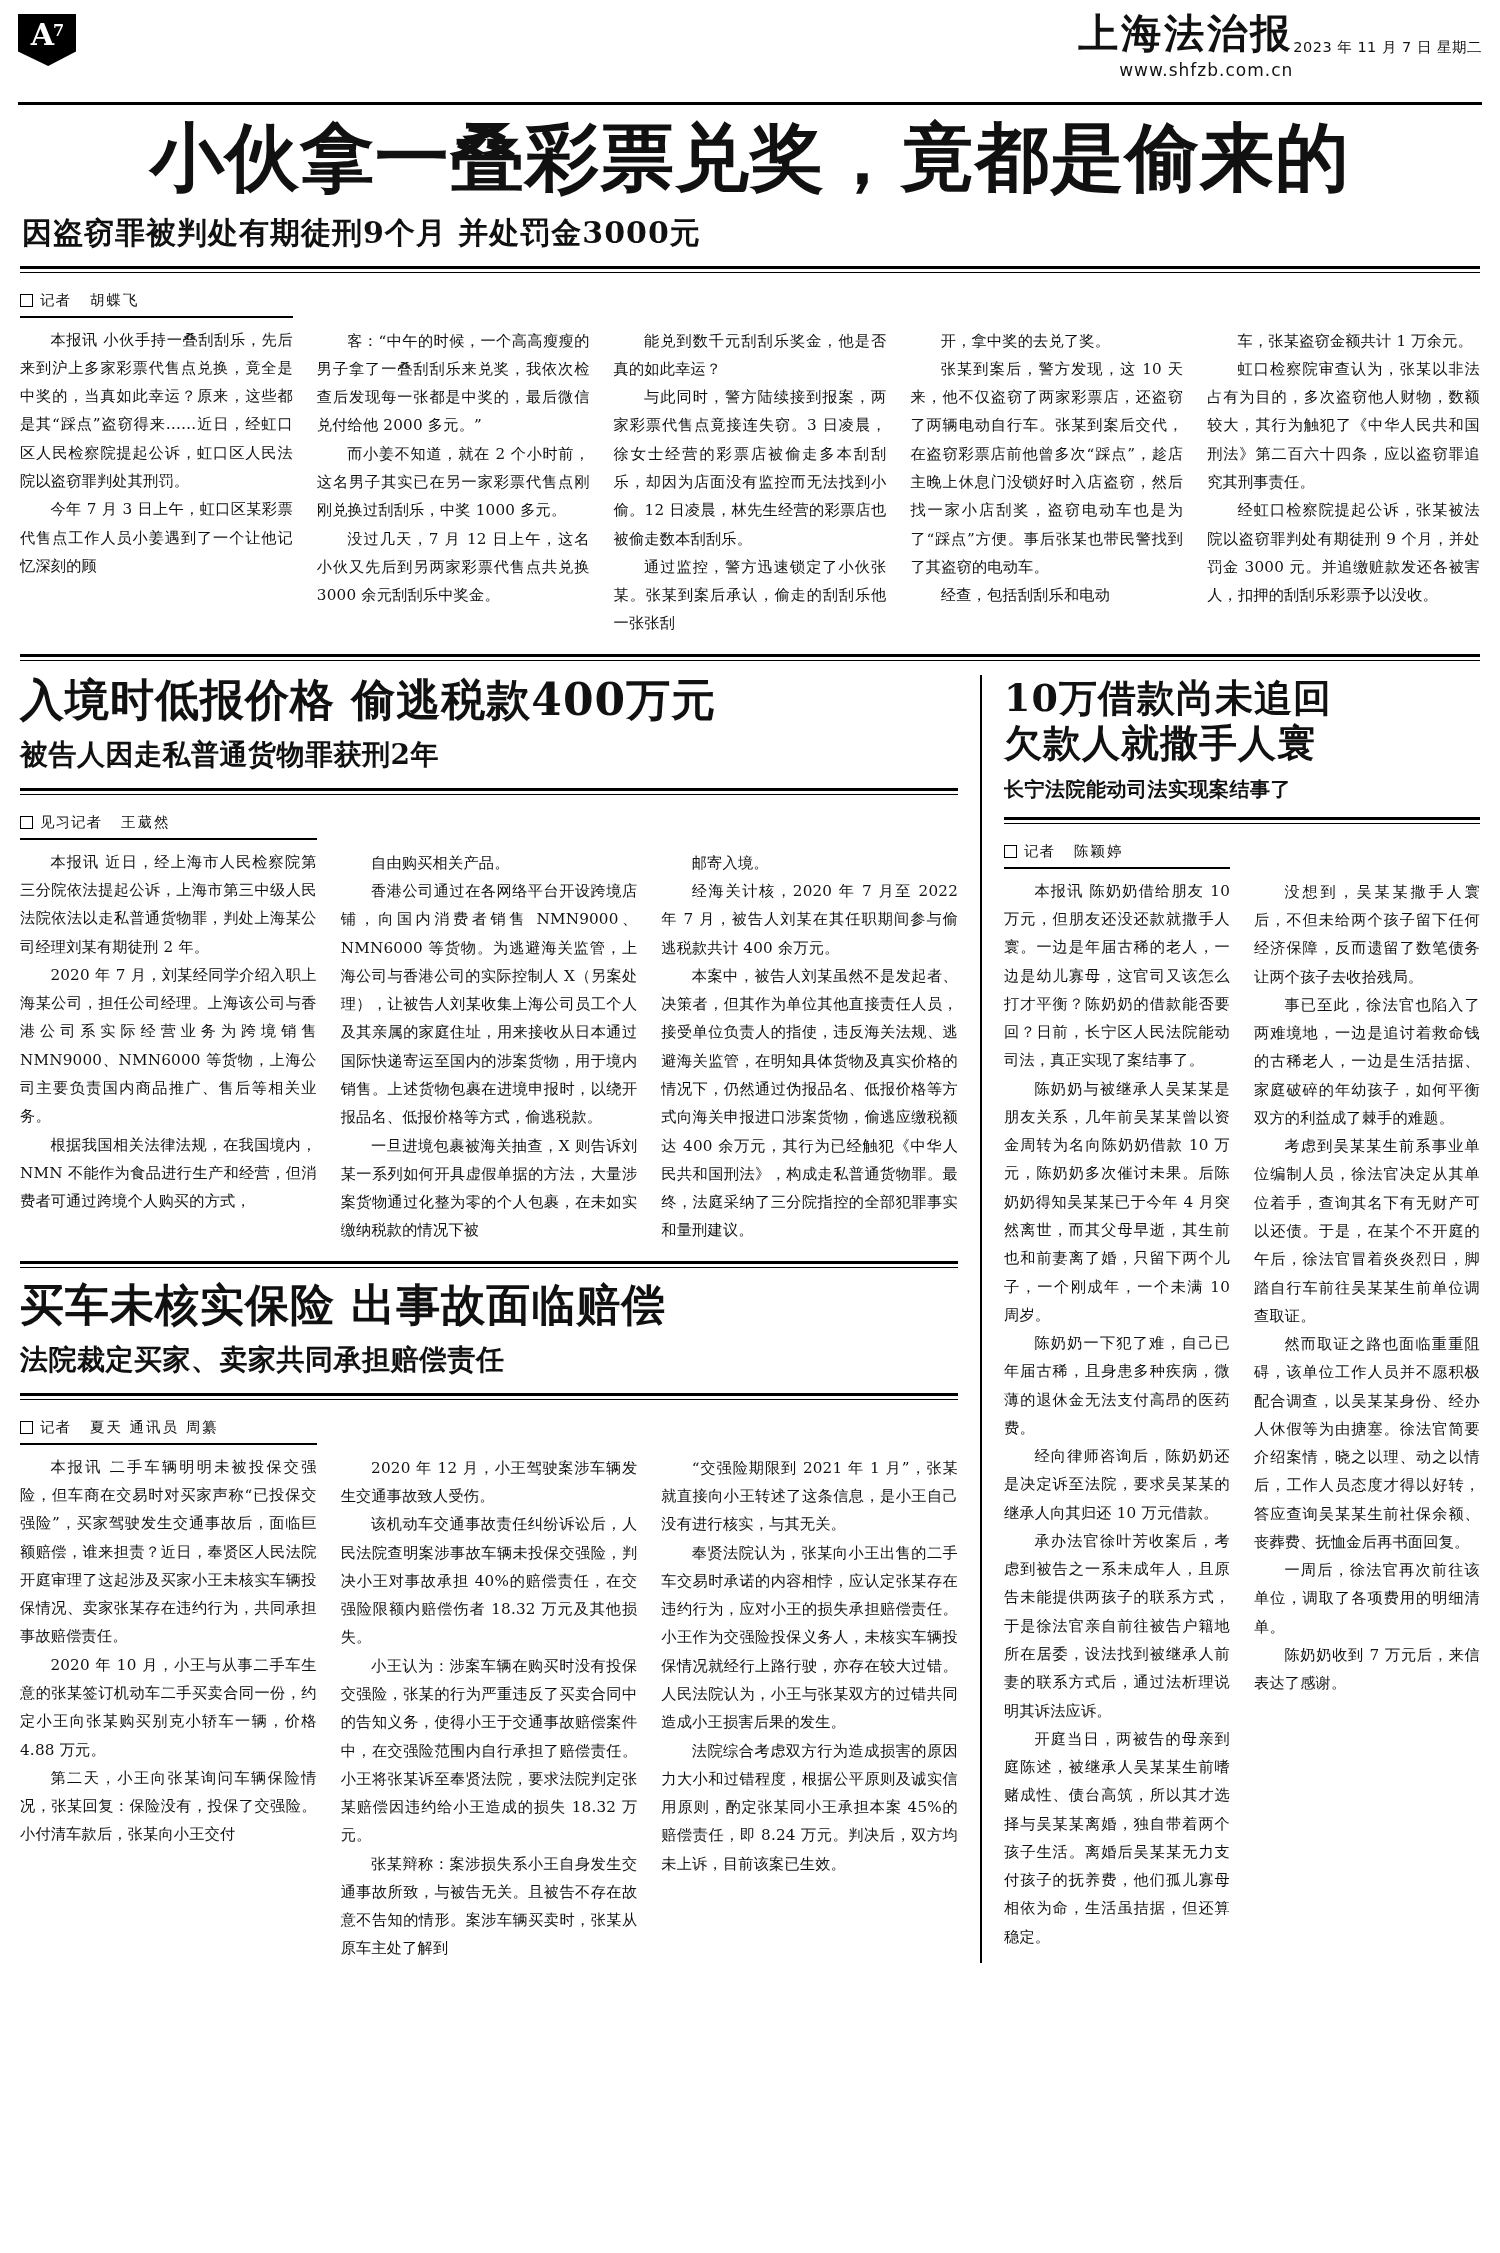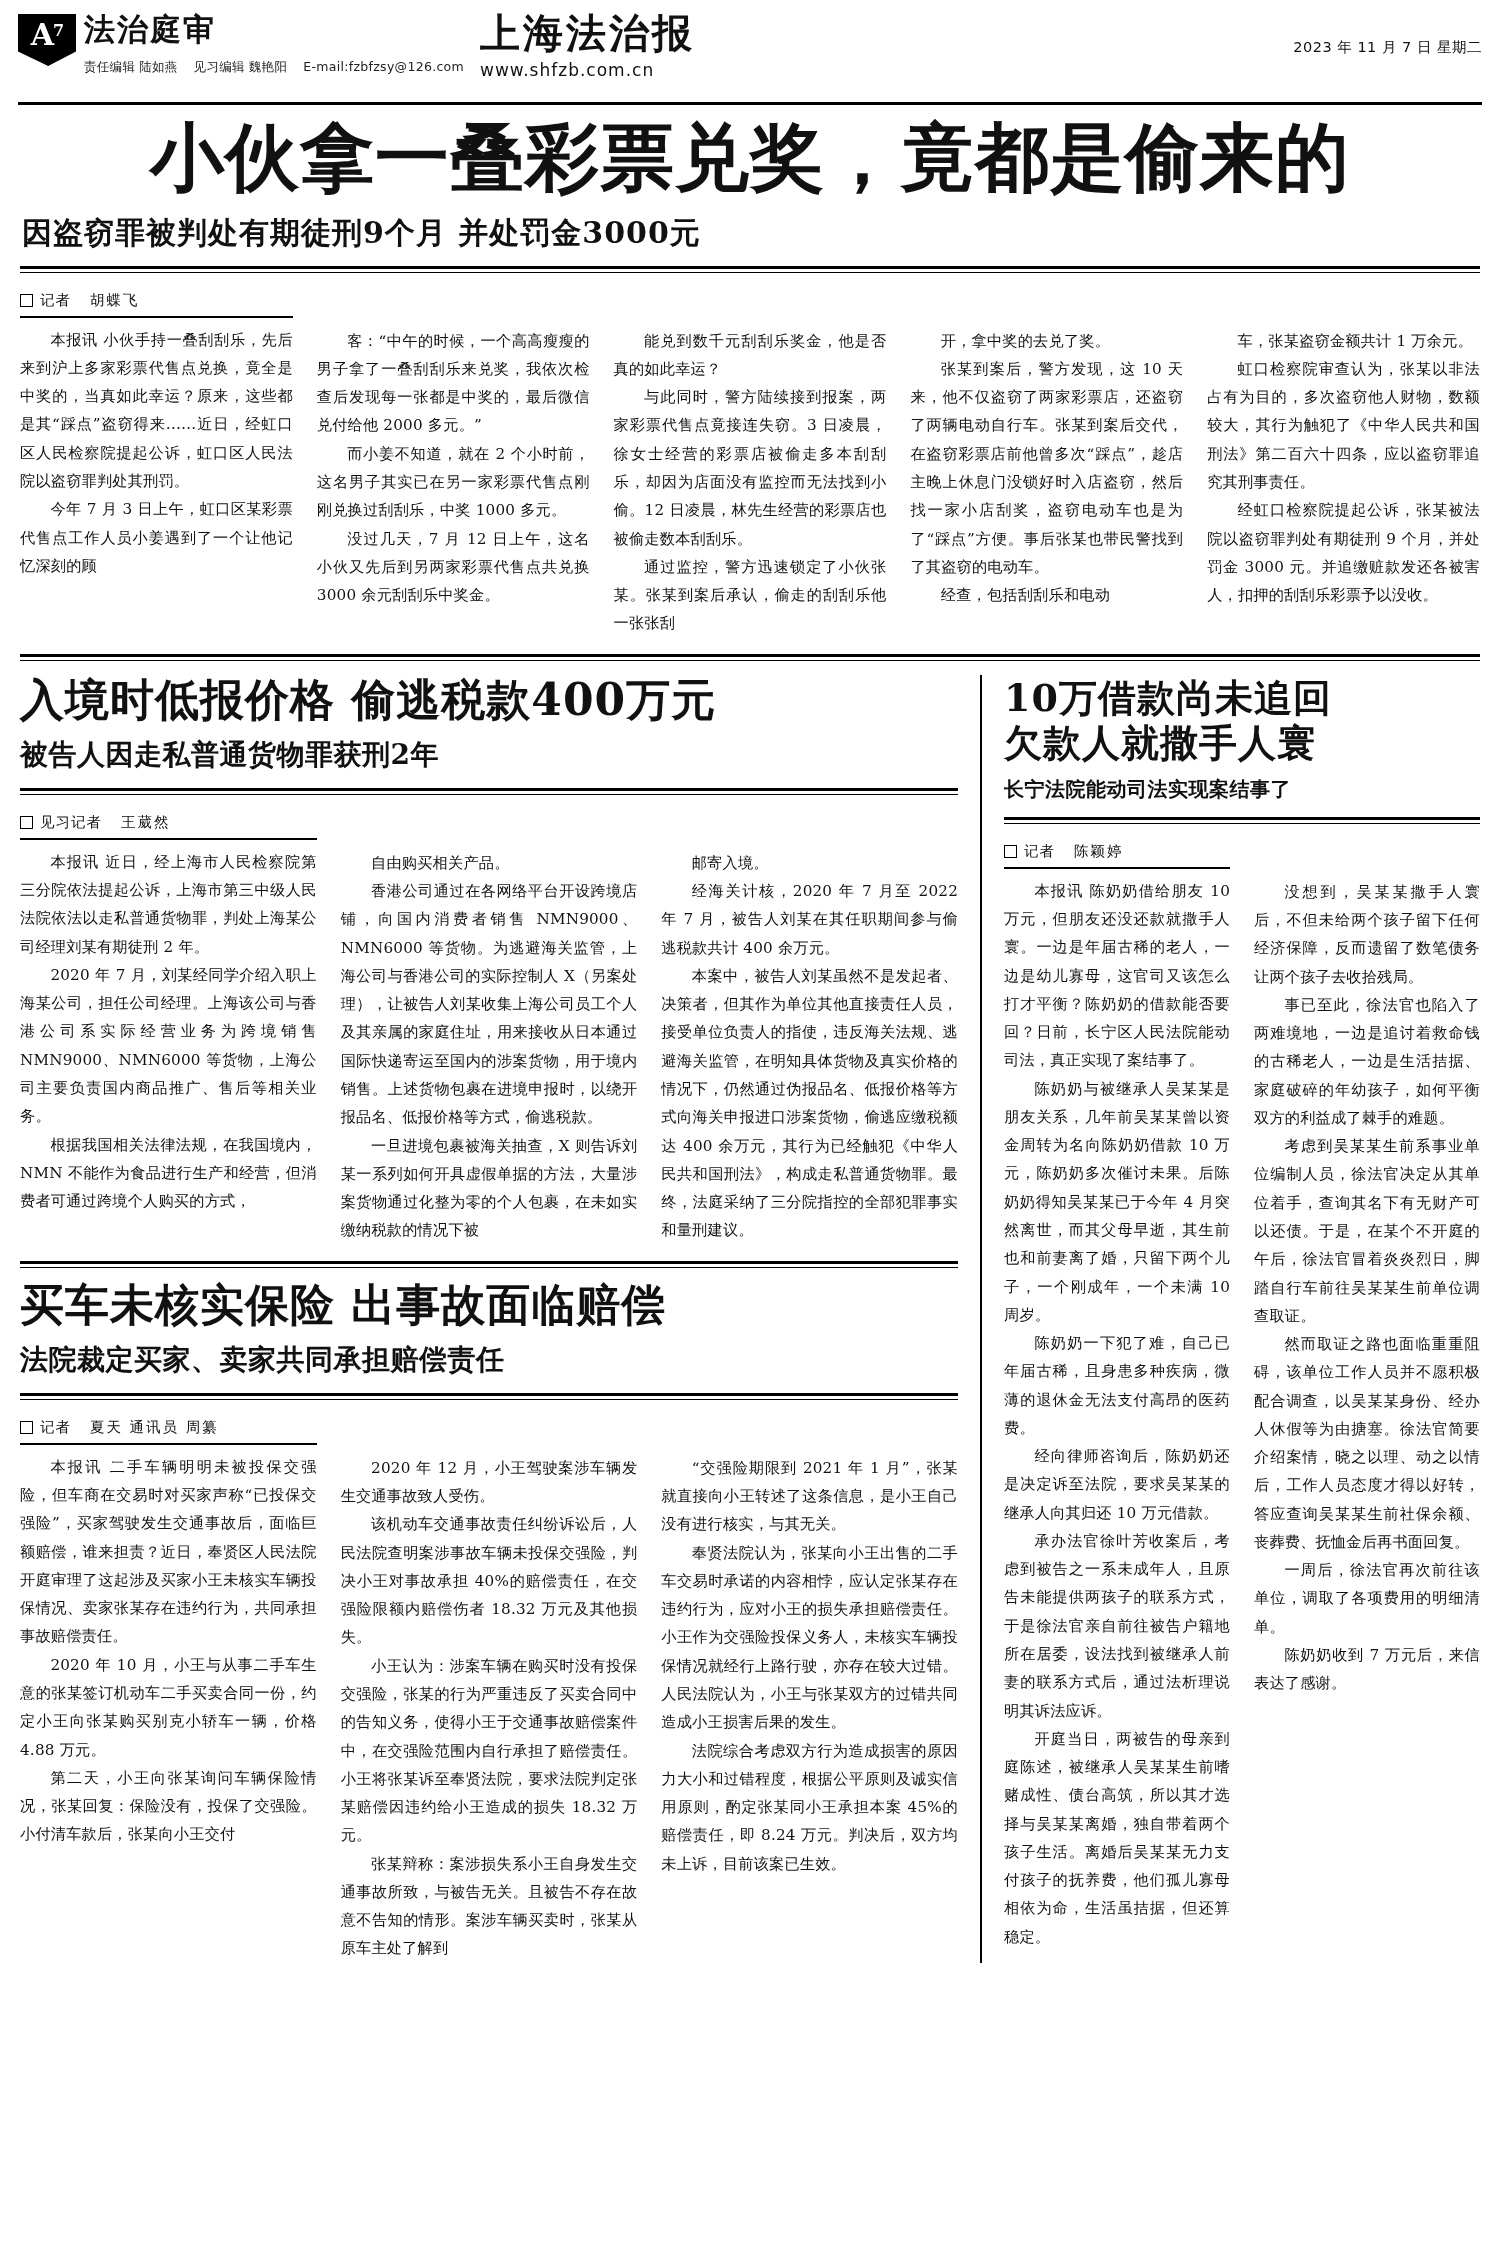--- a/index.html
+++ b/index.html
@@ -77,21 +77,21 @@
     font-size: 12.5px;
     margin-top: 13px;
     color: #222;
     letter-spacing: 0.3px;
     white-space: nowrap;
   }
   .mast-credits .lbl { margin-right: 4px; }
   .mast-credits .val { margin-right: 16px; }
   .mast-center {
     flex: 1 1 auto;
-    text-align: left;
+    text-align: right;
     padding-top: 2px;
   }
   .paper-name {
     font-family: "DejaVu Serif", "Liberation Serif", serif;
     font-weight: bold;
     font-size: 40px;
     letter-spacing: 3px;
     line-height: 1.05;
   }
   .paper-url {
@@ -218,26 +218,20 @@
 </head>
 <body>
 
 <div class="page">
 
   <div class="masthead">
     <div class="page-badge">
       <div class="badge-shape">
         <span>A</span>
           <sub>7</sub>
-      </div>
-    </div>
-    <div class="mast-left">
-      <div class="mast-section">法治庭审</div>
-      <div class="mast-credits">
-        <span class="lbl">责任编辑</span><span class="val">陆如燕</span><span class="lbl">见习编辑</span><span class="val">魏艳阳</span><span class="val">E-mail:fzbfzsy@126.com</span>
       </div>
     </div>
     <div class="mast-center">
       <div class="paper-name">上海法治报</div>
       <div class="paper-url">www.shfzb.com.cn</div>
     </div>
     <div class="mast-right">2023 年 11 月 7 日   星期二</div>
   </div>
 
   <div class="lead">

